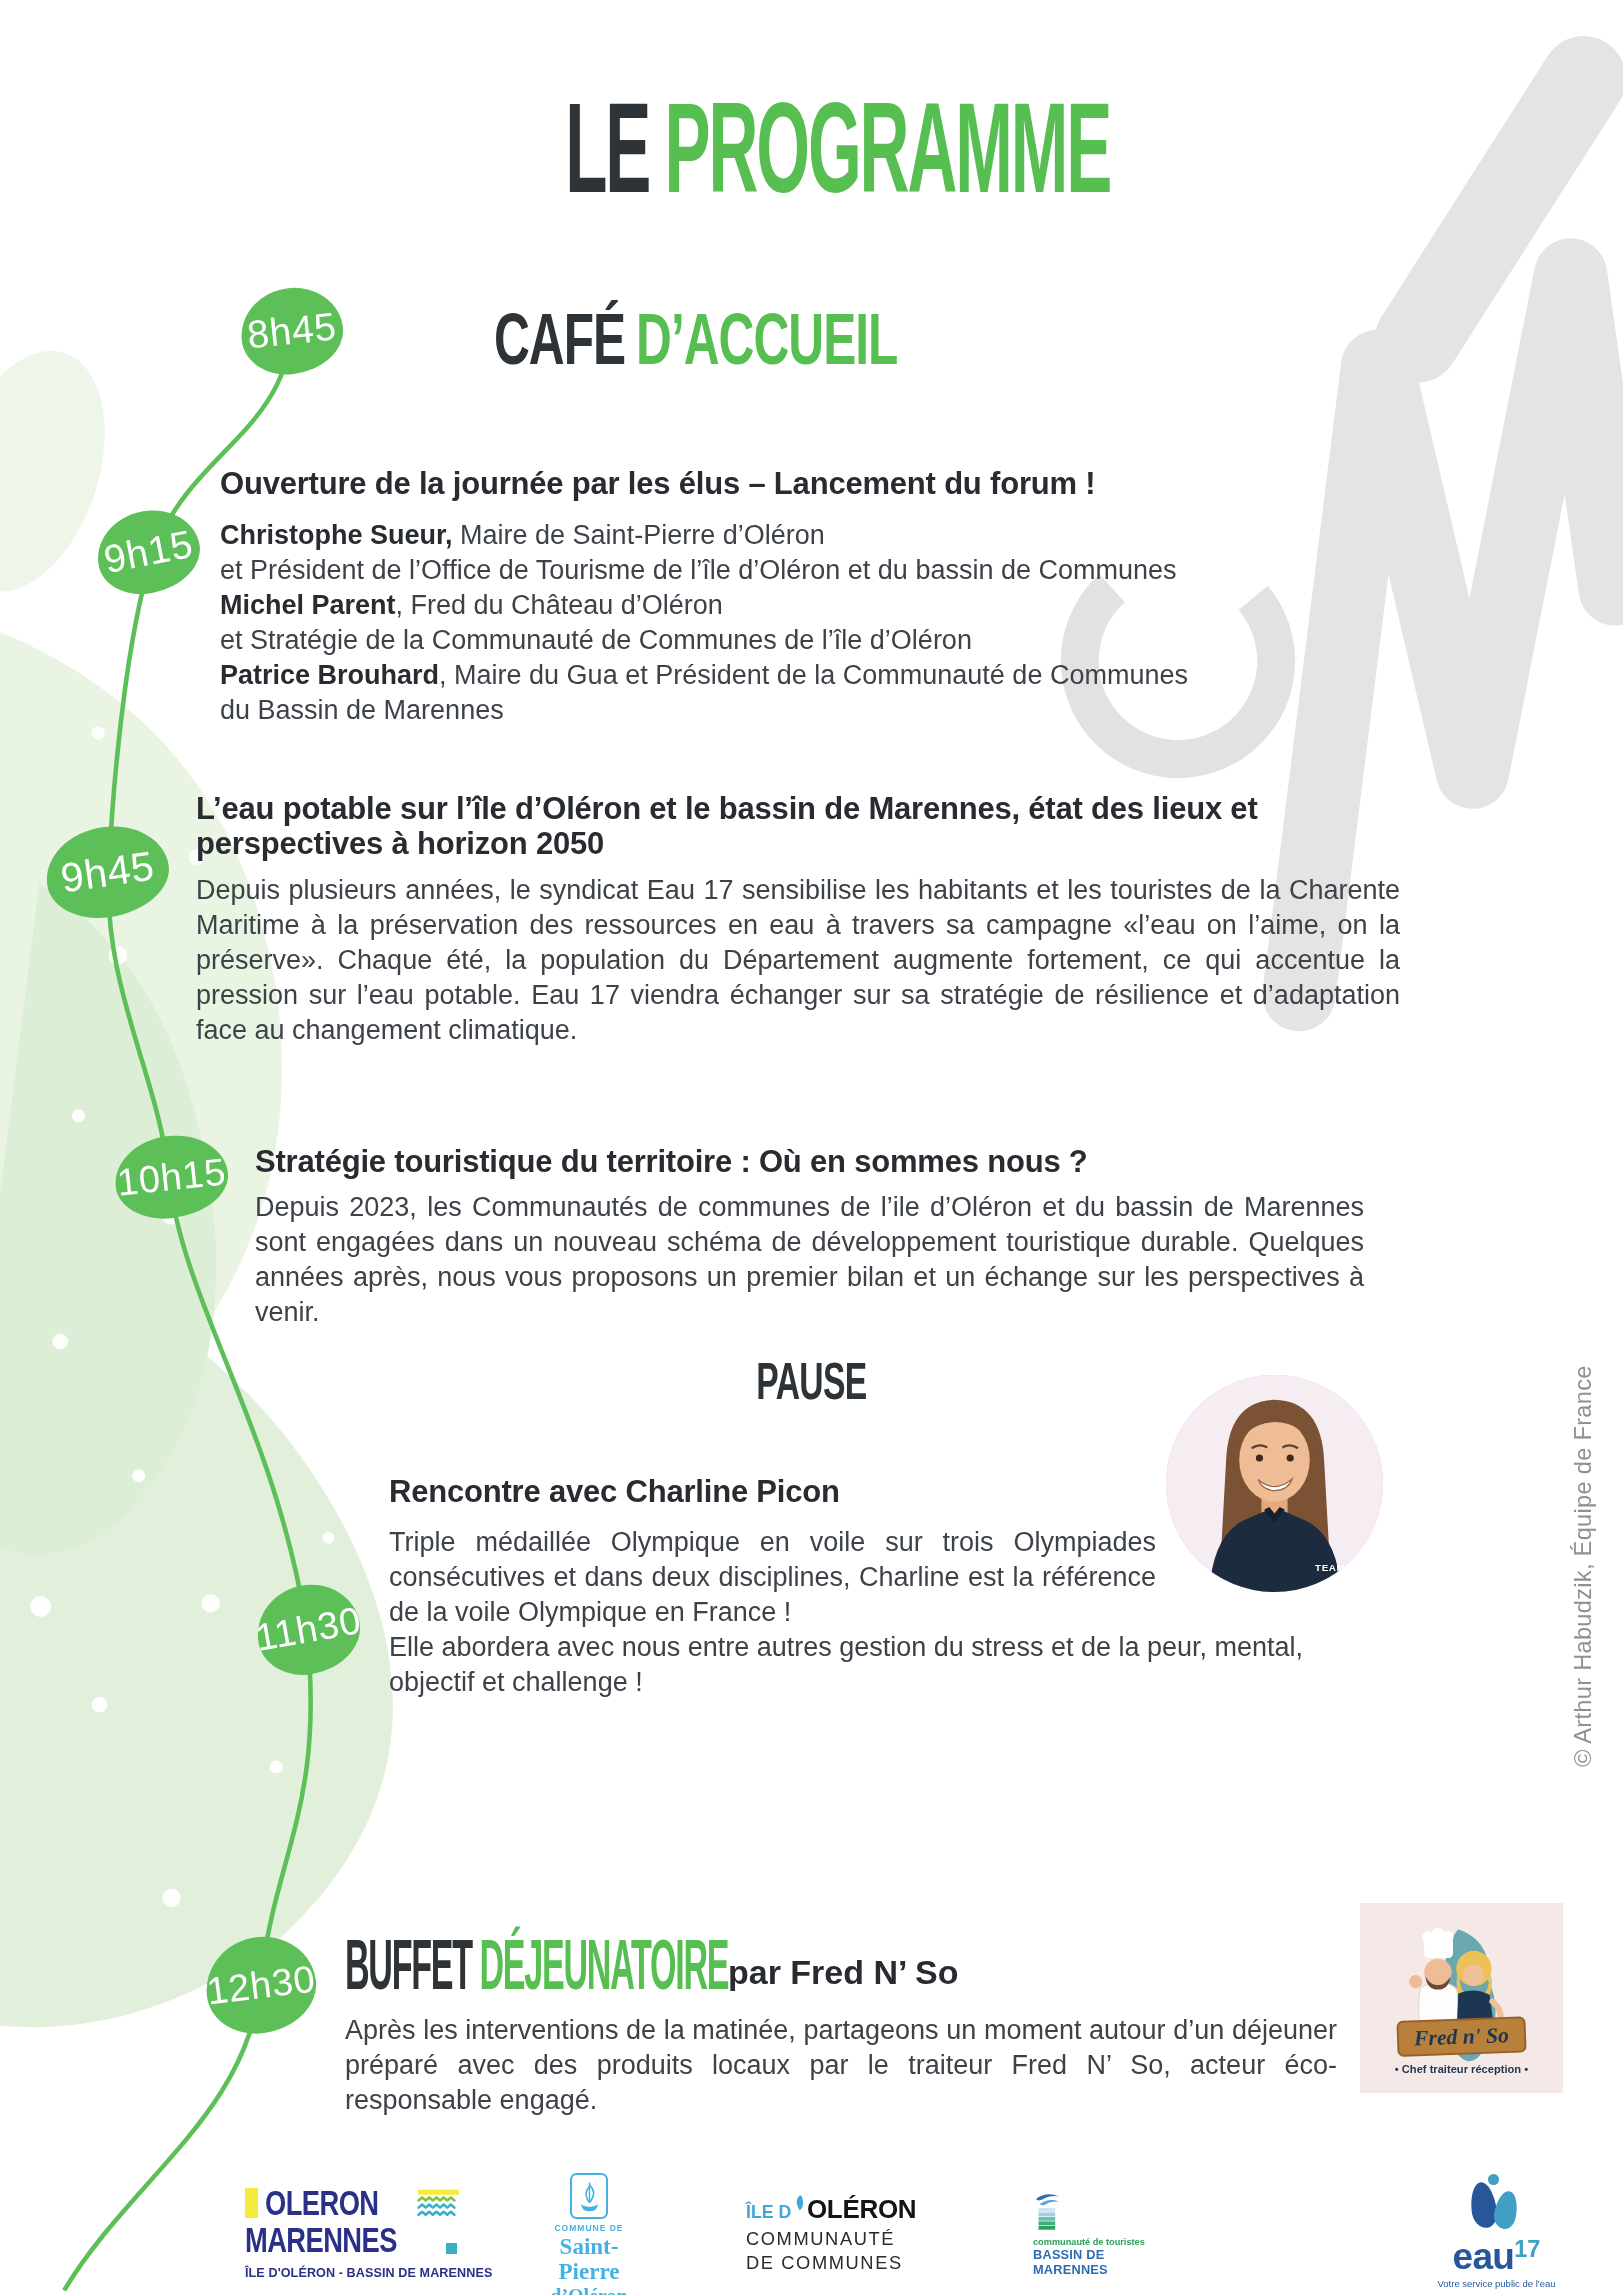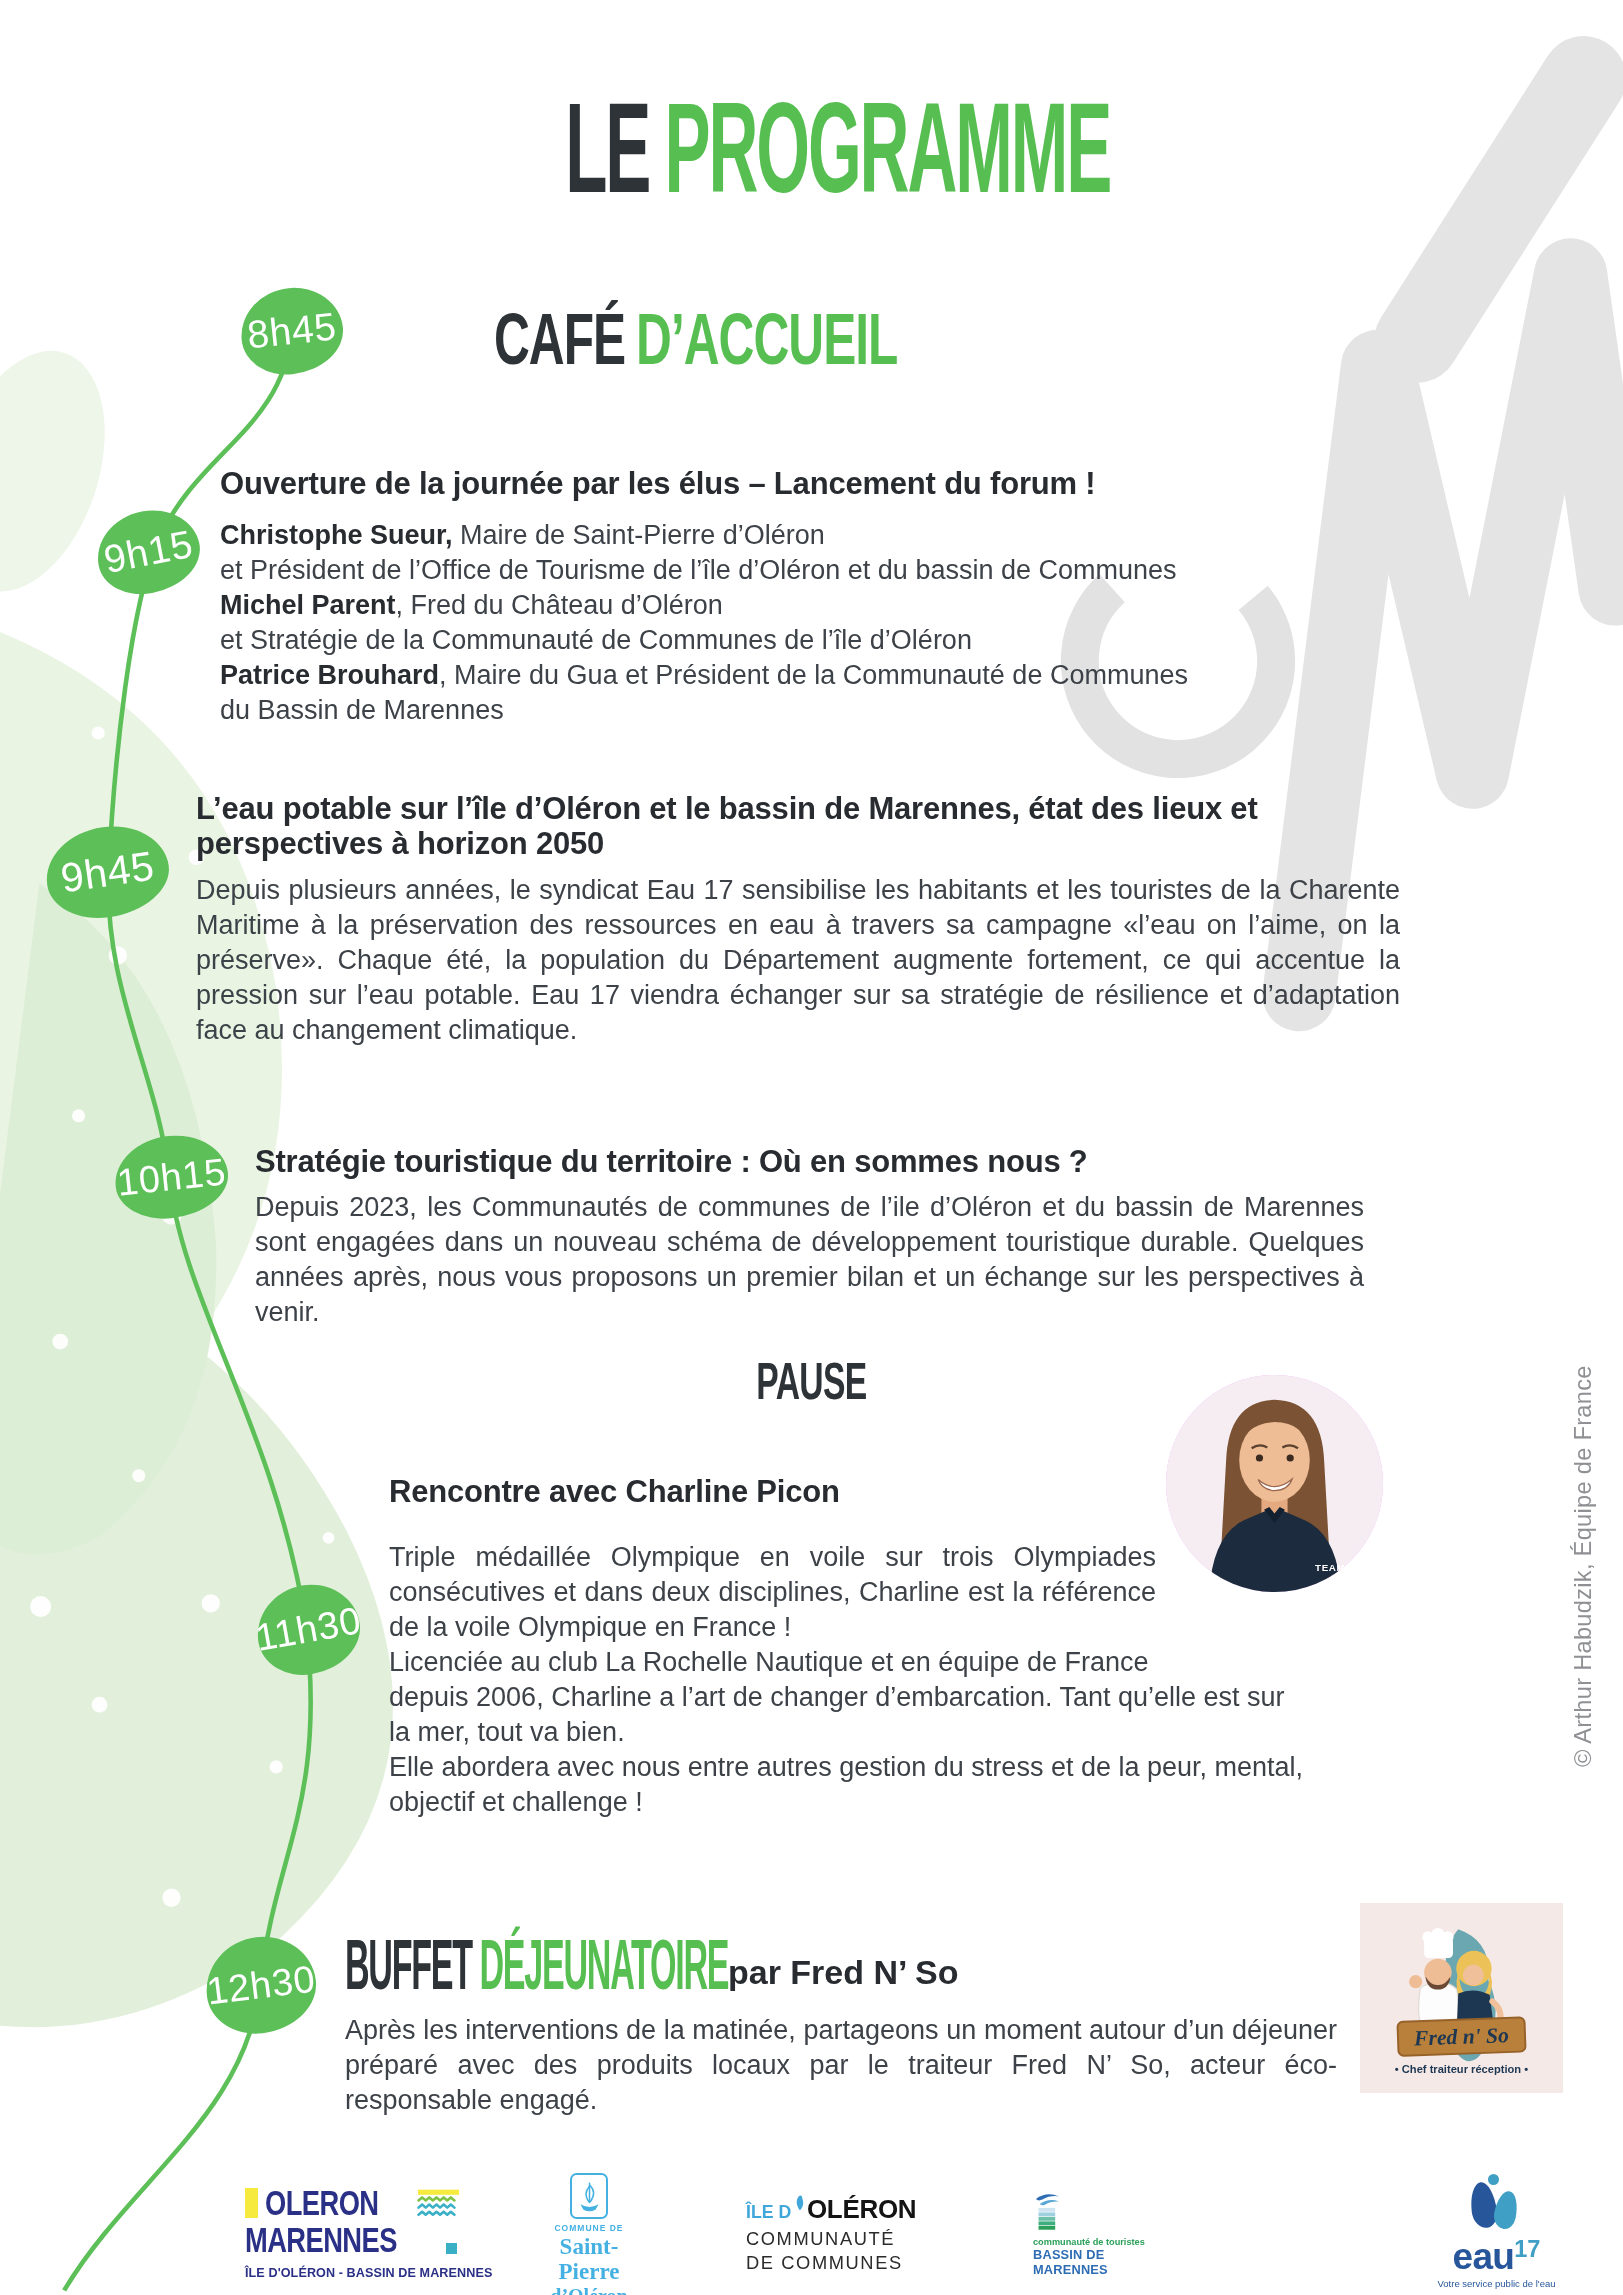--- a/index.html
+++ b/index.html
@@ -65,21 +65,21 @@
 
   .pause { left:0; right:0; top:1356px; text-align:center; }
   .pause .cond { font-size:51px; --sx:.66; }
 
   .photo {
     position:absolute; left:1166px; top:1375px; width:217px; height:217px;
     border-radius:50%; overflow:hidden; z-index:2; background:#f0abfc;
   }
 
   .renc { left:389px; top:1474px; width:1047px; }
-  .renc h2 { margin-bottom:31px; }
+  .renc h2 { margin-bottom:16px; }
   .renc .p1 { width:767px; }
   .renc .p2 { width:1044px; }
 
   .buffet { left:345px; top:1923px; width:995px; }
   .buffet-heading { position:relative; height:77px; }
   .buffet-heading .cond { position:absolute; left:0; bottom:0; font-size:71px; --sx:.48; letter-spacing:-2.6px; }
   .buffet-suffix { position:absolute; left:383px; bottom:7.9px; font-size:34px; font-weight:800; color:#282c31; }
   .buffet p { margin-top:13px; width:992px; }
 
   
@@ -236,23 +236,20 @@
       <path d="M141 160 Q 166 182 193 159 Q 187 176 166 177 Q 147 176 141 160 Z" fill="#ffffff" stroke="#9c6950" stroke-width="2"></path>
       <path d="M 66 332 Q 72 244 120 222 L 152 208 Q 166 220 180 208 L 214 223 Q 262 246 268 332 Z" fill="#1c2b3d"></path>
       <path d="M150 206 L 166 226 L 182 206 L 174 202 L 166 212 L 158 202 Z" fill="#12202f"></path>
       <text x="228" y="300" font-size="15" font-weight="bold" fill="#ffffff" letter-spacing="1">TEAM</text>
     </svg>
   </div>
 
   <div class="sec renc">
     <h2>Rencontre avec Charline Picon</h2>
     <p class="just p1">Triple médaillée Olympique en voile sur trois Olympiades consécutives et dans deux disciplines, Charline est la référence de la voile Olympique en France !</p>
-    <p class="prewrap p2">Licenciée au club La Rochelle Nautique et en équipe de France
-depuis 2006, Charline a l’art de changer d’embarcation. Tant qu’elle est sur
-la mer, tout va bien.</p>
     <p class="prewrap p2">Elle abordera avec nous entre autres gestion du stress et de la peur, mental,
 objectif et challenge !</p>
   </div>
 
   <div class="sec buffet">
     <div class="buffet-heading">
       <span class="cond"><span class="c-dark">BUFFET</span><span class="c-green gap">DÉJEUNATOIRE</span></span>
       <span class="buffet-suffix">par Fred N’ So</span>
     </div>
     <p class="just">Après les interventions de la matinée, partageons un moment autour d’un déjeuner préparé avec des produits locaux par le traiteur Fred N’ So, acteur éco-responsable engagé.</p>

